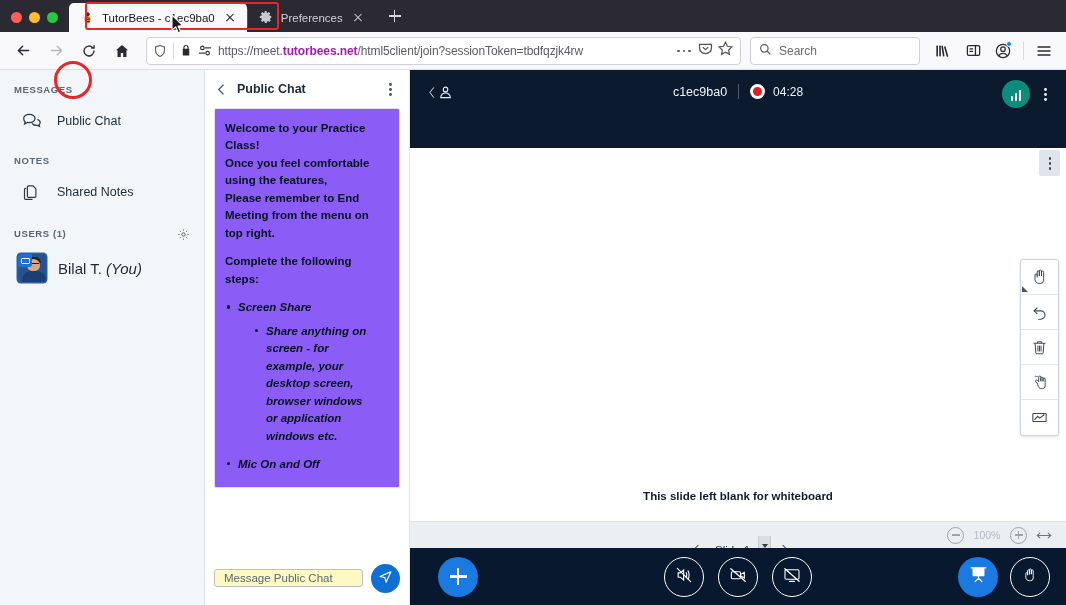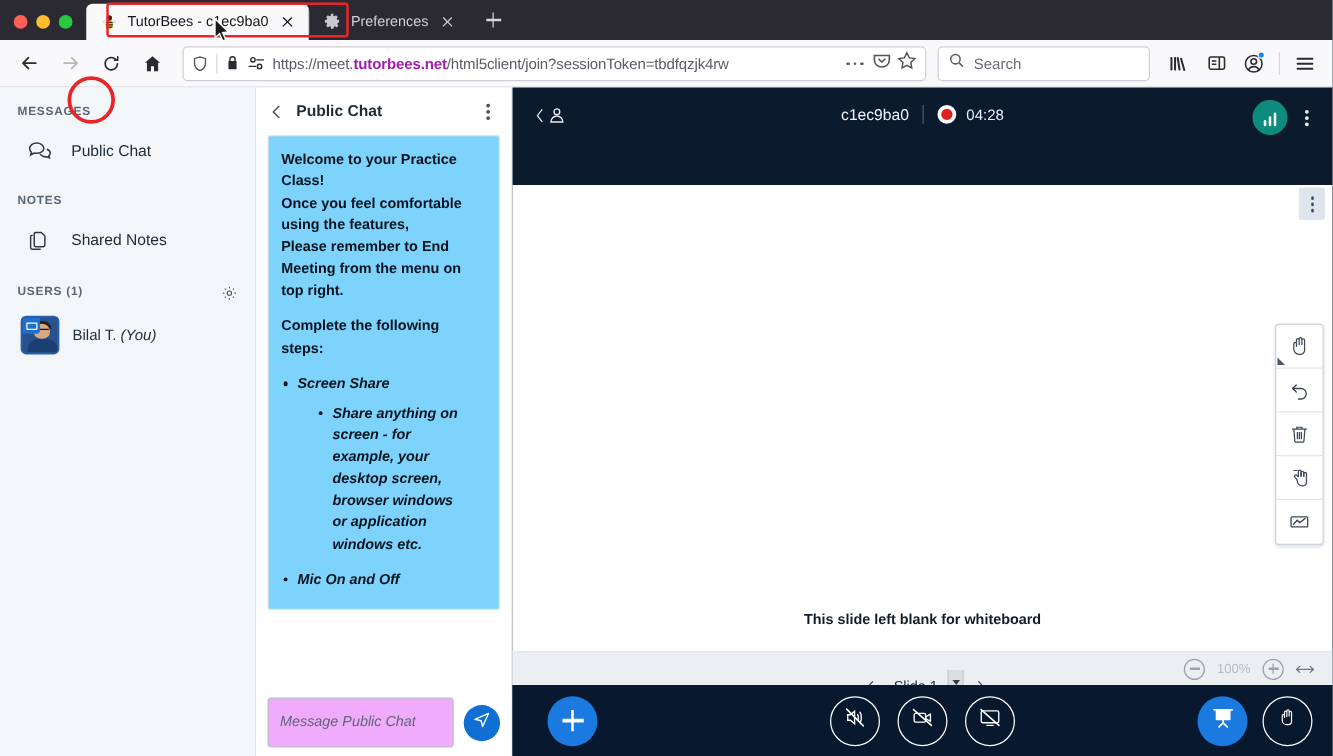--- a/index.html
+++ b/index.html
@@ -158,21 +158,21 @@
     position:absolute; left:10px; top:9px; width:11px; height:3px;
     border-top:1.5px solid #101820;
   }
   .avatar .badge {
     position:absolute; left:0; top:0; width:14px; height:13px; background:#1d6fd0;
     border-radius:2px 0 3px 0; display:flex; align-items:center; justify-content:center;
   }
   .avatar .badge i {
     display:block; width:9px; height:6px; border:1.4px solid #fff; border-radius:1px;
   }
-  .user-name { font-size:12px; color:#1c2b36; }
+  .user-name { font-size:15px; color:#1c2b36; }
   .user-name em { font-style:italic; }
 
   
   .chatpanel {
     width:205px; flex:0 0 205px; background:#fff; display:flex; flex-direction:column;
     border-right:1px solid #e2e6ea;
   }
   .chat-head {
     height:38px; display:flex; align-items:center; gap:9px; padding:0 10px;
     flex:0 0 38px;
@@ -184,43 +184,43 @@
   .kebab span {
     position:absolute; left:8px; width:2.8px; height:2.8px; border-radius:50%;
     background:#4a5560;
   }
   .kebab span:nth-child(1){ top:5px; }
   .kebab span:nth-child(2){ top:10px; }
   .kebab span:nth-child(3){ top:15px; }
 
   .chat-scroll { flex:1; overflow:hidden; padding:0 9px; position:relative; }
   .msg-card {
-    border:1px solid #dfe3e6; background:#7dd3fc; border-radius:2px;
+    border:1px solid #dfe3e6; background:#8b5cf6; border-radius:2px;
     padding:11px 24px 10px 10px; font-size:11.5px; line-height:1.52; color:#06121d;
   }
   .msg-card p { margin:0 0 11px 0; font-weight:700; }
   .msg-card ul { list-style:none; margin:0; padding:0; }
   .msg-card li {
     position:relative; padding-left:13px; margin-bottom:4px; font-weight:700;font-style:italic;
   }
   .msg-card li::before {
     content:""; position:absolute; left:2px; top:6px; width:3.4px; height:3.4px;
     border-radius:50%; background:#06121d;
   }
   .msg-card ul ul { margin:6px 0 11px 0; padding-left:15px; }
   .msg-card ul ul li { margin-bottom:0; }
 
   .chat-input-row {
     flex:0 0 54px; display:flex; align-items:center; gap:8px; padding:0 9px;
     background:#fff;
   }
   .chat-input {
-    flex:1; height:40px; border:1px solid #b9c0c7; border-radius:3px;
+    flex:1; height:18px; border:1px solid #b9c0c7; border-radius:3px;
     display:flex; align-items:center; padding:0 9px;
-    font-size:11.5px; color:#5c6773; background:#f0abfc; min-width:0;font-style:italic;
+    font-size:11.5px; color:#5c6773; background:#fef9c3; min-width:0;
   }
   .send-btn {
     width:29px; height:29px; flex:0 0 29px; border-radius:50%; background:#0f6fd4;
     display:flex; align-items:center; justify-content:center;
   }
 
   
   .meeting { flex:1; display:flex; flex-direction:column; background:#0c1a2e; min-width:0; }
   .meet-top {
     height:78px; flex:0 0 78px; position:relative; display:flex; align-items:flex-start;

